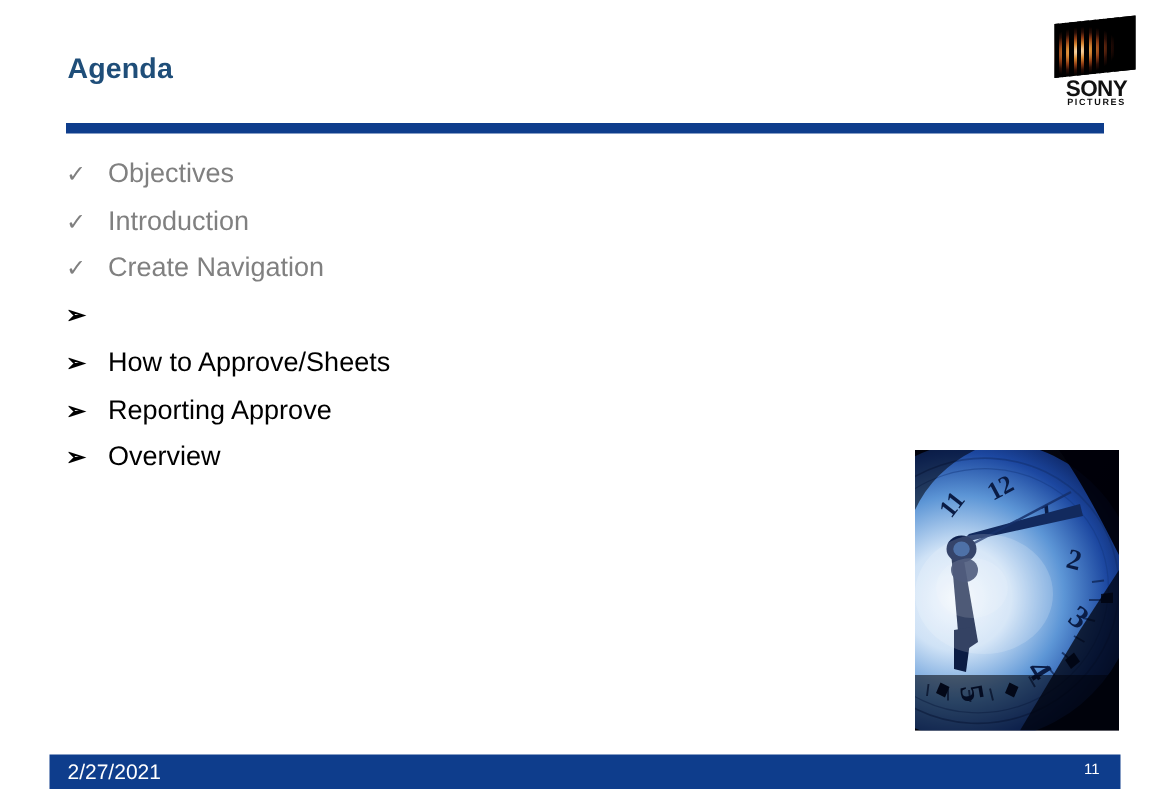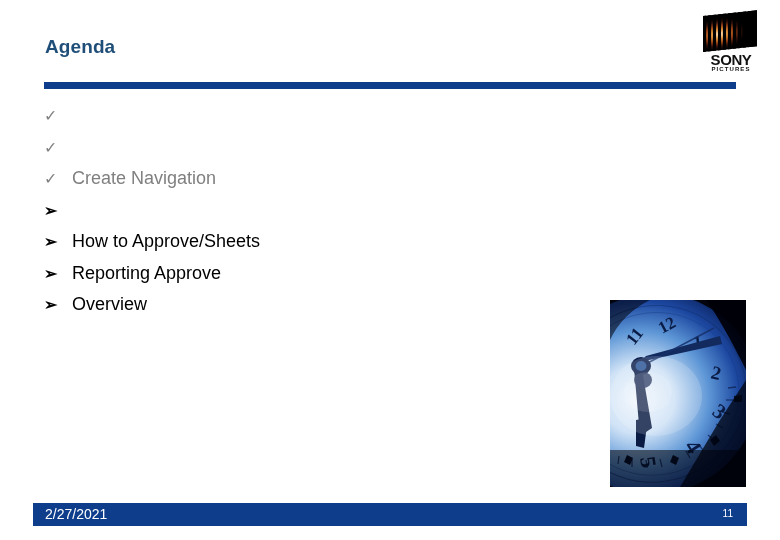--- a/index.html
+++ b/index.html
@@ -204,24 +204,26 @@
   <div class="logo">
     <div class="logo-columns"></div>
     <div class="logo-sony">SONY</div>
     <div class="logo-pictures">PICTURES</div>
   </div>
 
   <div class="bullet-list">
 
     <div class="bullet-item done">
       <span class="bullet-glyph">✓</span>
+      <span class="bullet-text">Objectives</span>
     </div>
 
     <div class="bullet-item done">
       <span class="bullet-glyph">✓</span>
+      <span class="bullet-text">Introduction</span>
     </div>
 
     <div class="bullet-item done">
       <span class="bullet-glyph">✓</span>
       <span class="bullet-text">Create Navigation</span>
     </div>
 
     <div class="bullet-item todo">
       <span class="bullet-glyph">➢</span>
     </div>

